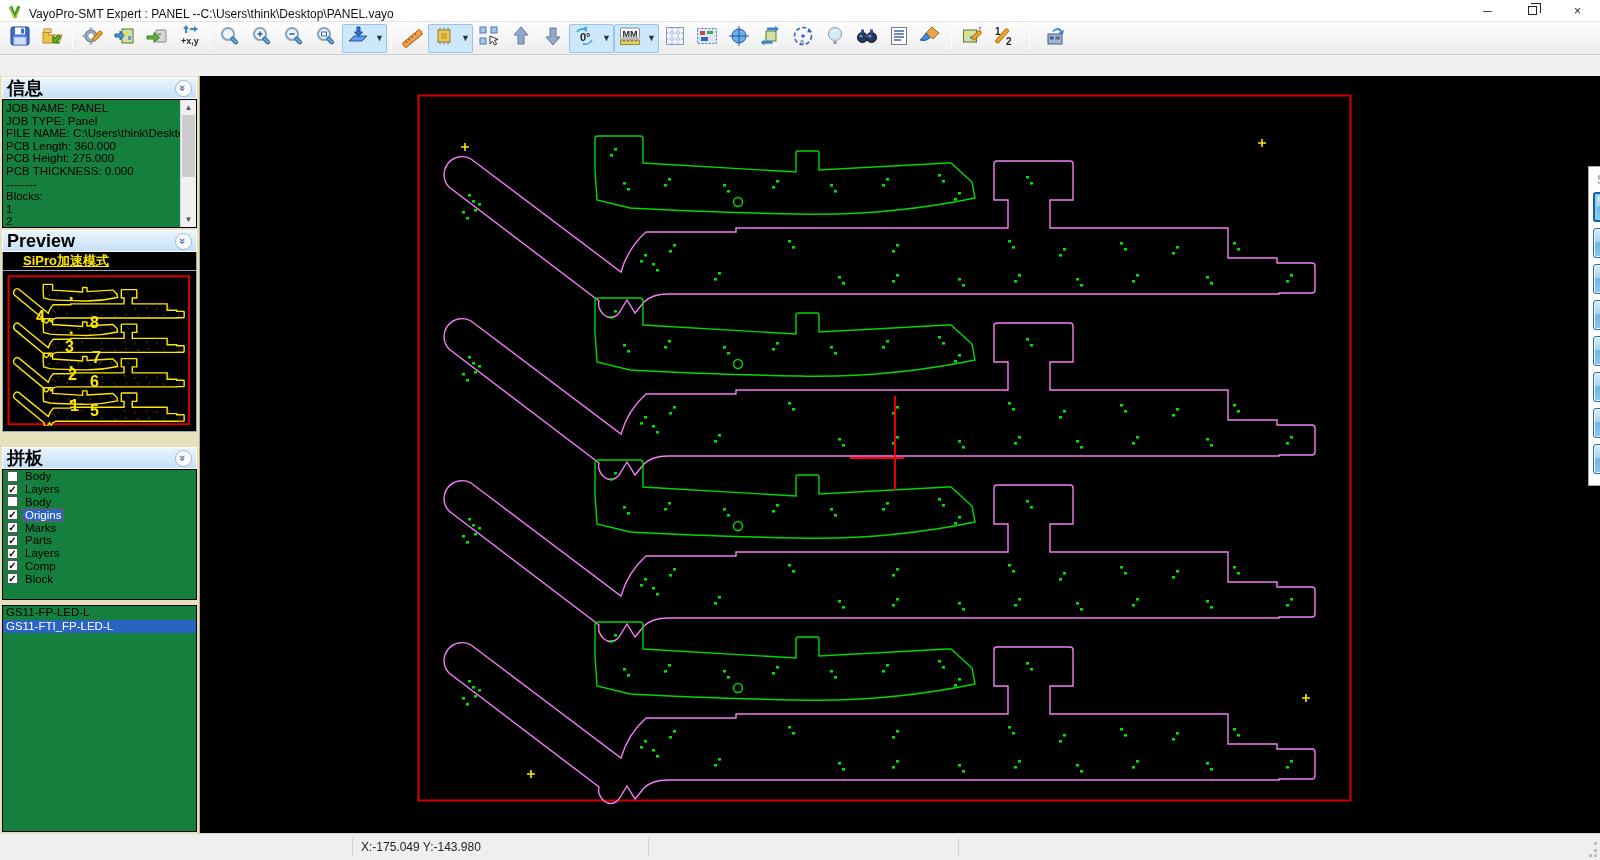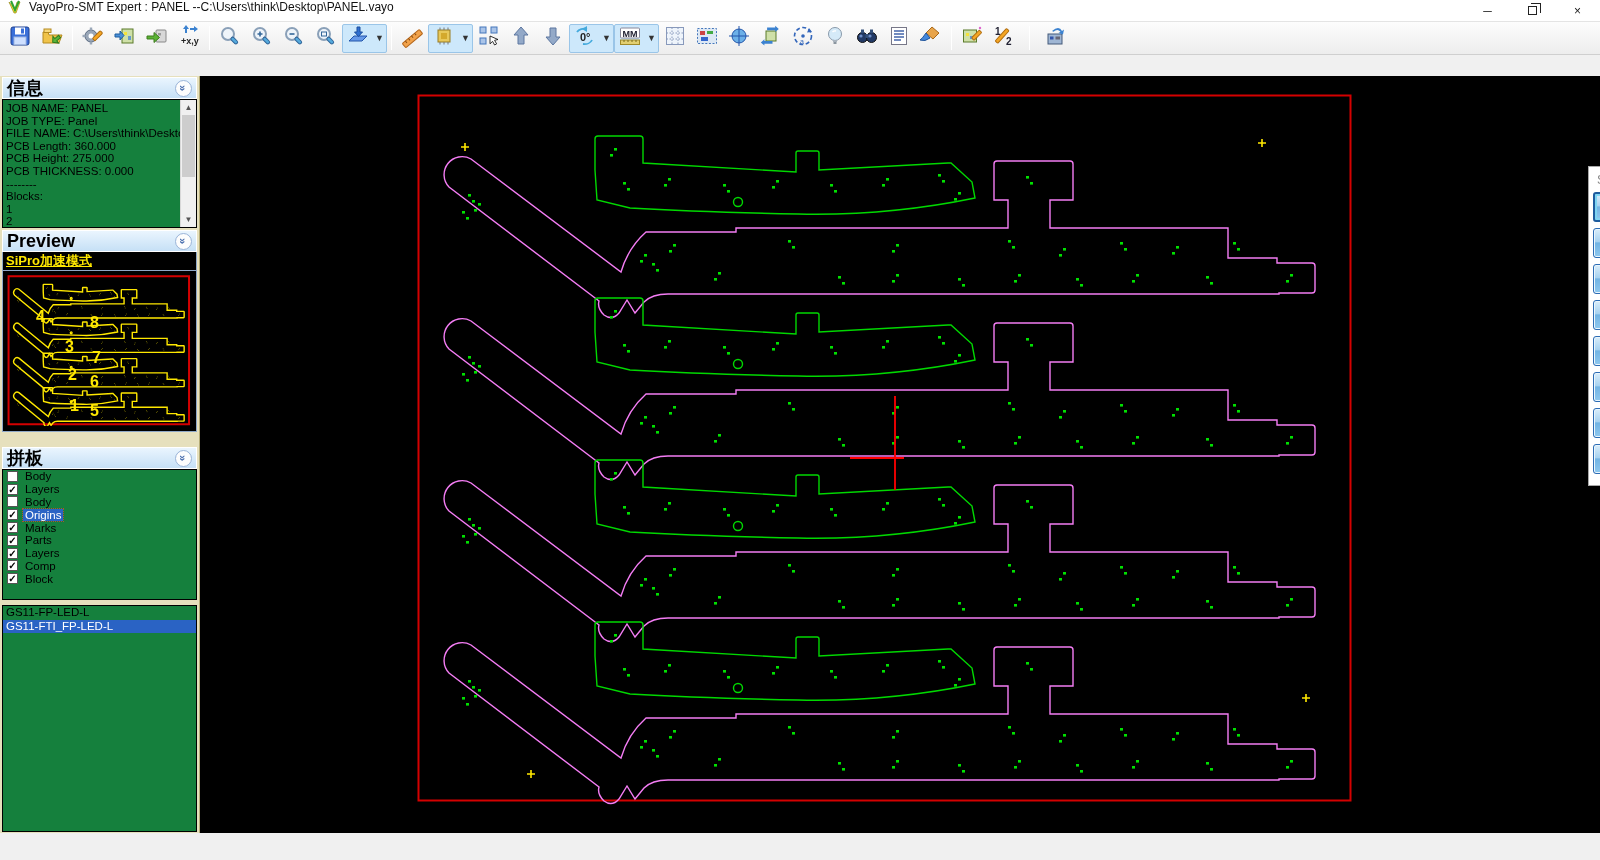--- a/index.html
+++ b/index.html
@@ -1,21 +1,21 @@
 <!DOCTYPE html>
 <html><head>
 <meta charset="utf-8">
 <style>
   * { margin:0; padding:0; box-sizing:border-box; }
   html,body { width:1600px; height:860px; overflow:hidden; background:#000;
     font-family:"Liberation Sans", sans-serif; }
   .window { position:relative; width:1600px; height:860px; background:#f0f0f0; }
 
   
-  .titlebar { height:22px; background:#ffffff; display:flex; align-items:flex-start; border-bottom:1px solid #e4e4e4;}
+  .titlebar { height:22px; background:#ffffff; display:flex; align-items:flex-end; border-bottom:1px solid #e4e4e4;}
   .app-icon { width:16px; height:16px; margin:0 6px 0 7px; flex:none;}
   .title-text { font-size:12px; color:#111; white-space:nowrap;}
   .win-controls { margin-left:auto; display:flex; height:100%;}
   .win-btn { width:45px; height:100%; display:flex; align-items:center; justify-content:center; color:#222; font-size:12px;}
   .restore-glyph { width:9px; height:9px; border:1px solid #222; position:relative; background:#fff;}
   .restore-glyph:before{content:""; position:absolute; left:2px; top:-4px; width:9px; height:9px; border:1px solid #222; border-bottom:none; border-left:none;}
 
   
   .menubar { height:21px; background:#f4f4f4; display:flex; align-items:center; padding-left:4px; border-bottom:1px solid #e0e0e0;}
   .menu-item { font-size:12.5px; color:#111; padding:2px 9px; }
@@ -41,21 +41,21 @@
   
   .info-box { height:129px; flex:none; }
   .info-lines { padding:2px 0 0 3px; }
   .info-line { font-size:11.5px; color:#000; line-height:12.6px; white-space:nowrap; }
   .vscroll { position:absolute; right:0; top:0; bottom:0; width:16px; background:#f0f0f0; border-left:1px solid #d8d8d8;}
   .vs-arrow { height:15px; display:flex; align-items:center; justify-content:center; font-size:8px; color:#555; background:#f0f0f0;}
   .vs-arrow.down { position:absolute; bottom:0; left:0; right:0;}
   .vs-thumb { position:absolute; top:15px; left:1px; right:1px; height:62px; background:#cdcdcd; }
 
   
-  .mode-strip { height:19px; flex:none; background:#000; border:1px solid #8fa8c8; border-top:none; display:flex; align-items:center; padding-left:3px;}
+  .mode-strip { height:19px; flex:none; background:#000; border:1px solid #8fa8c8; border-top:none; display:flex; align-items:center; padding-left:20px;}
   .mode-label { color:#ffe800; font-size:13px; font-weight:bold; text-decoration:underline; }
   .preview-box { height:161px; flex:none; background:#000; border:1px solid #8fa8c8; border-top:none; position:relative; }
   .pnum { position:absolute; color:#ffe800; font-size:16px; font-weight:bold; line-height:1; }
 
   
   .layers-box { height:131px; flex:none; margin-top:0;}
   .layer-row { display:flex; align-items:center; height:12.8px; padding-left:4px; }
   .cbx { width:11px; height:11px; background:#fff; border:1px solid #555; margin-right:5px; flex:none; position:relative; font-size:10px; line-height:9px; text-align:center; color:#000; font-weight:bold;}
   .layer-label { font-size:11.5px; color:#000; padding:0 2px; white-space:nowrap;}
   .layer-label.sel { background:#2a63c4; color:#fff; outline:1px dotted #b05030; }
@@ -630,13 +630,24 @@
             <div class="step-btn">元件选择</div>
             <div class="step-btn">数据输出</div>
             <div class="step-btn">Job 产生至系统</div>
             <div class="step-btn">Job 产生至硬盘</div>
             <div class="step-btn">返回单板工程</div>
           </div>
       </div>
     </div>
   </div>
 
+  <div class="statusbar">
+    <div class="sb-sec s1"></div>
+    <div class="sb-sec s2">X:-175.049 Y:-143.980</div>
+    <div class="sb-sec s3"></div>
+    <div class="sb-grip">
+      <i style="right:0;bottom:0"></i>
+        <i style="right:0;bottom:5px"></i>
+        <i style="right:5px;bottom:0"></i>
+        <i style="right:0;top:-5px"></i>
+    </div>
+  </div>
 </div>
 
 </body></html>

